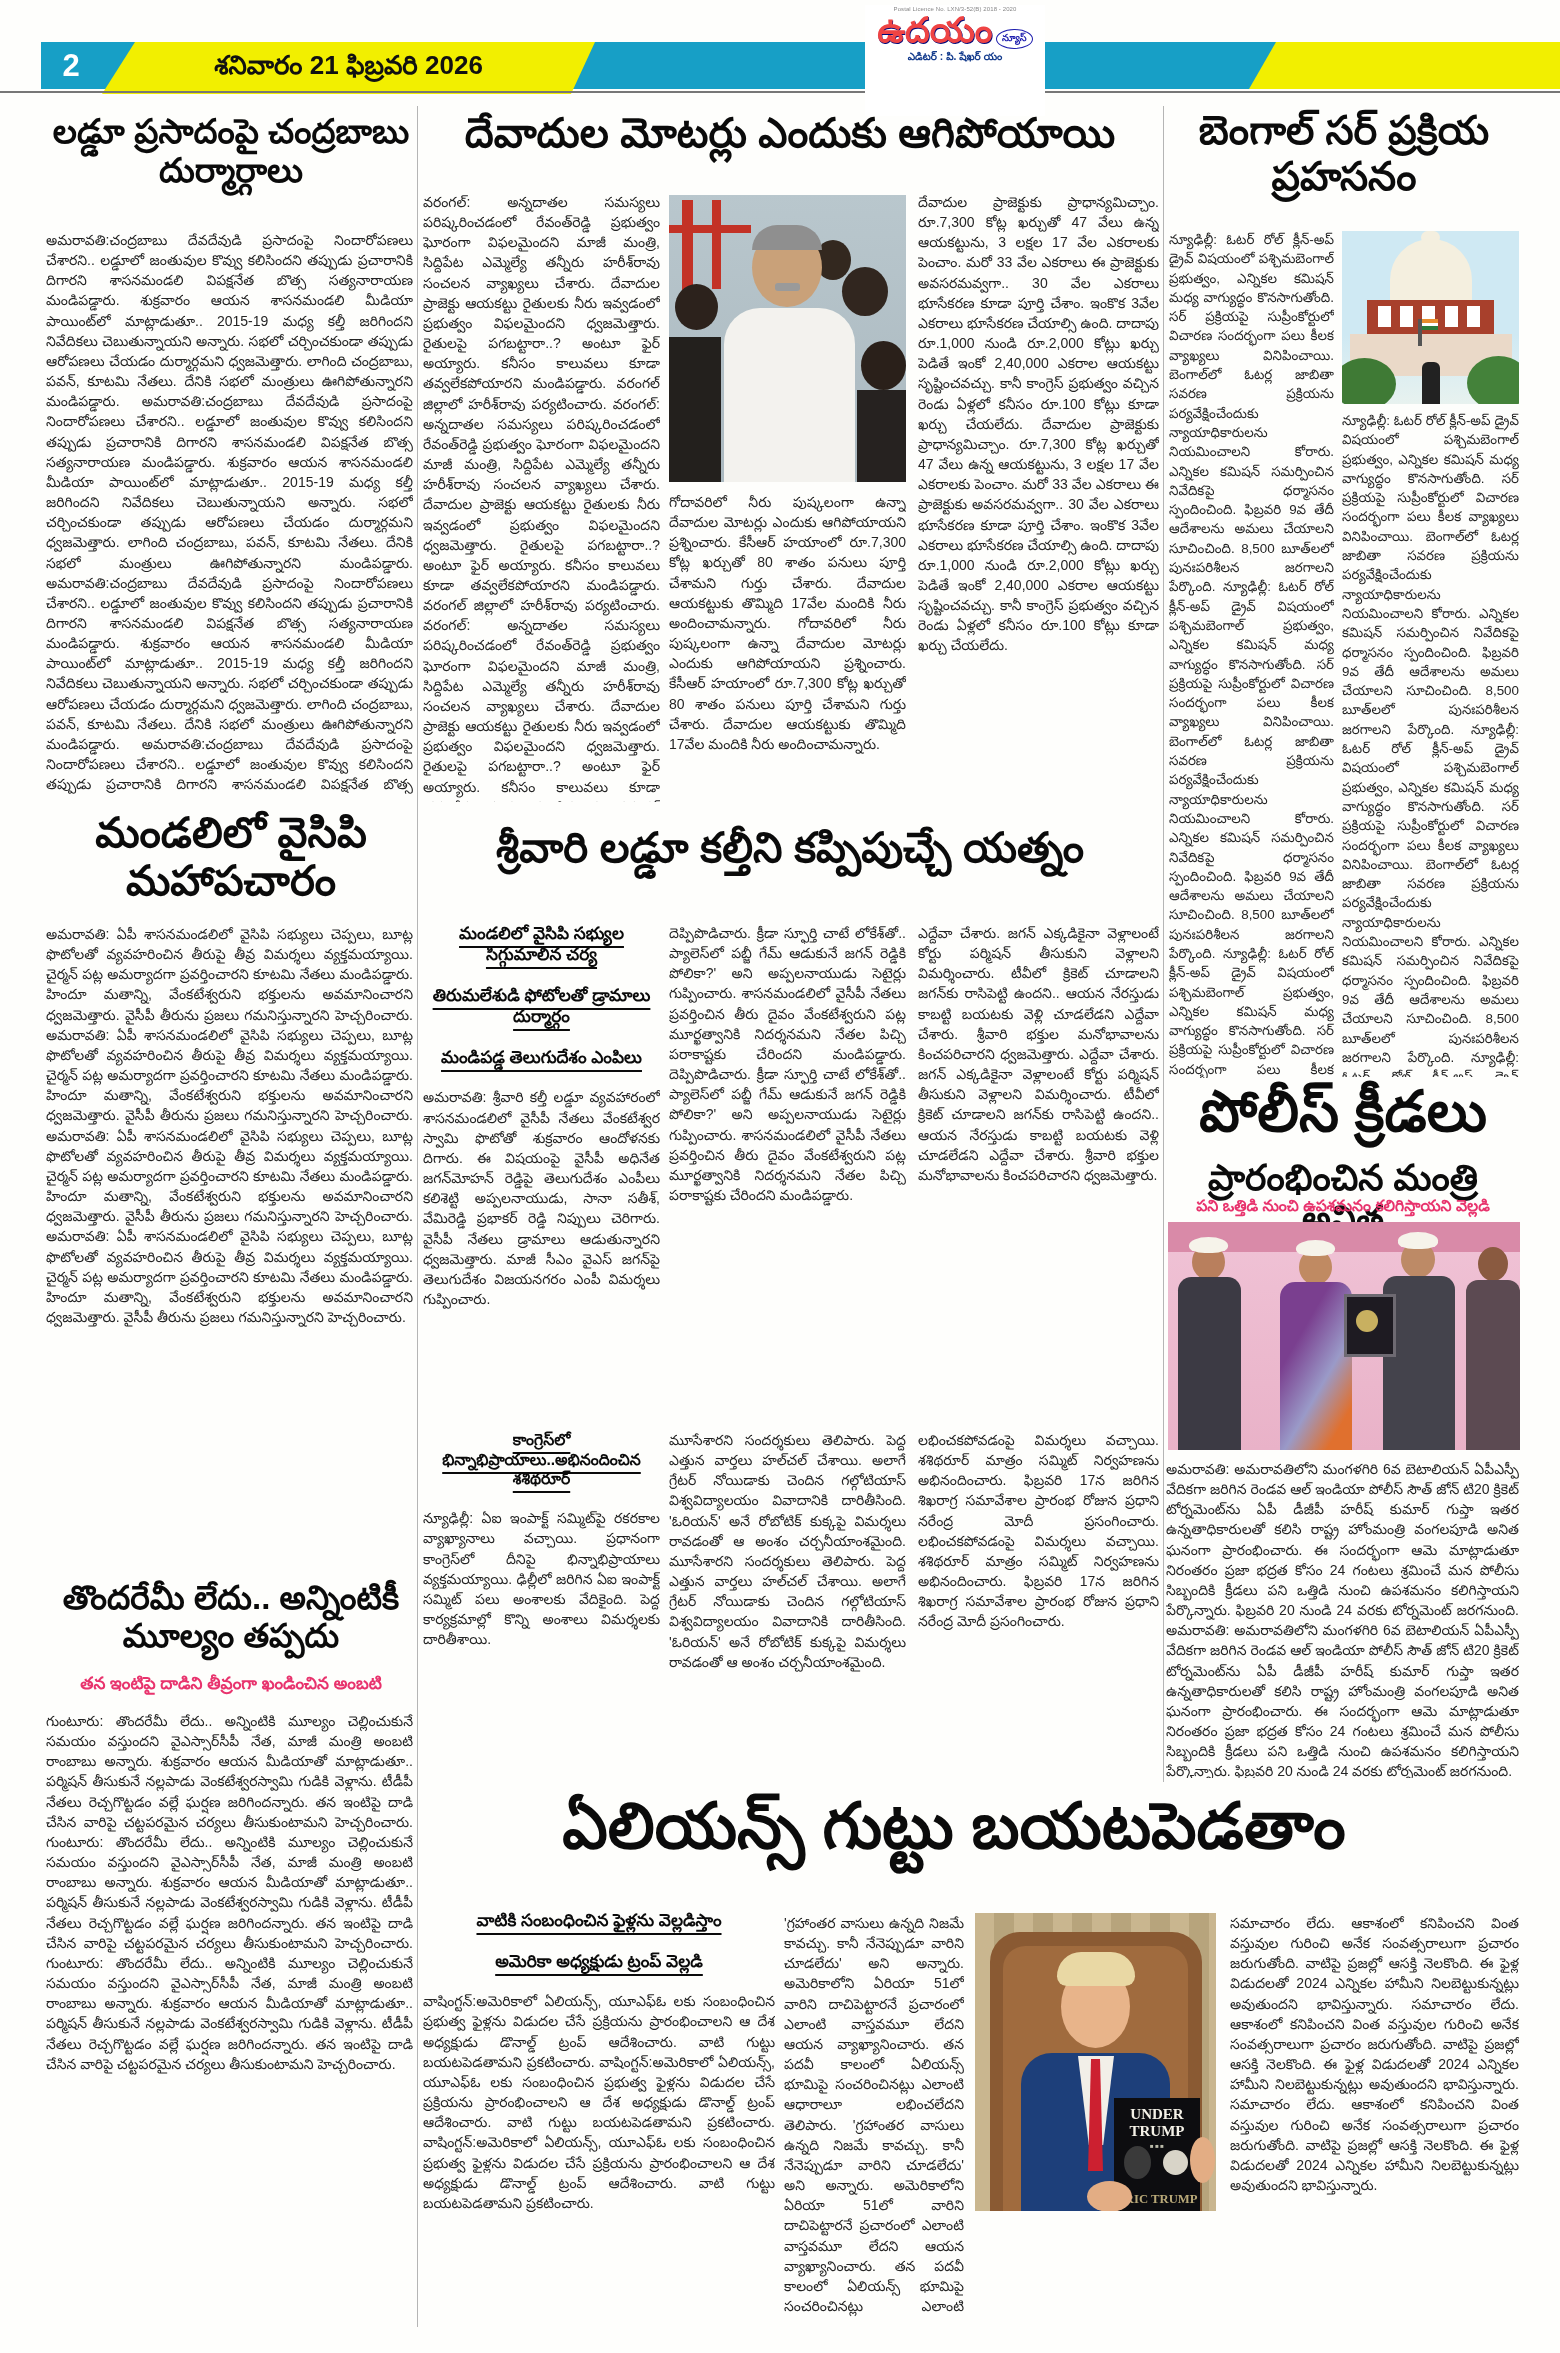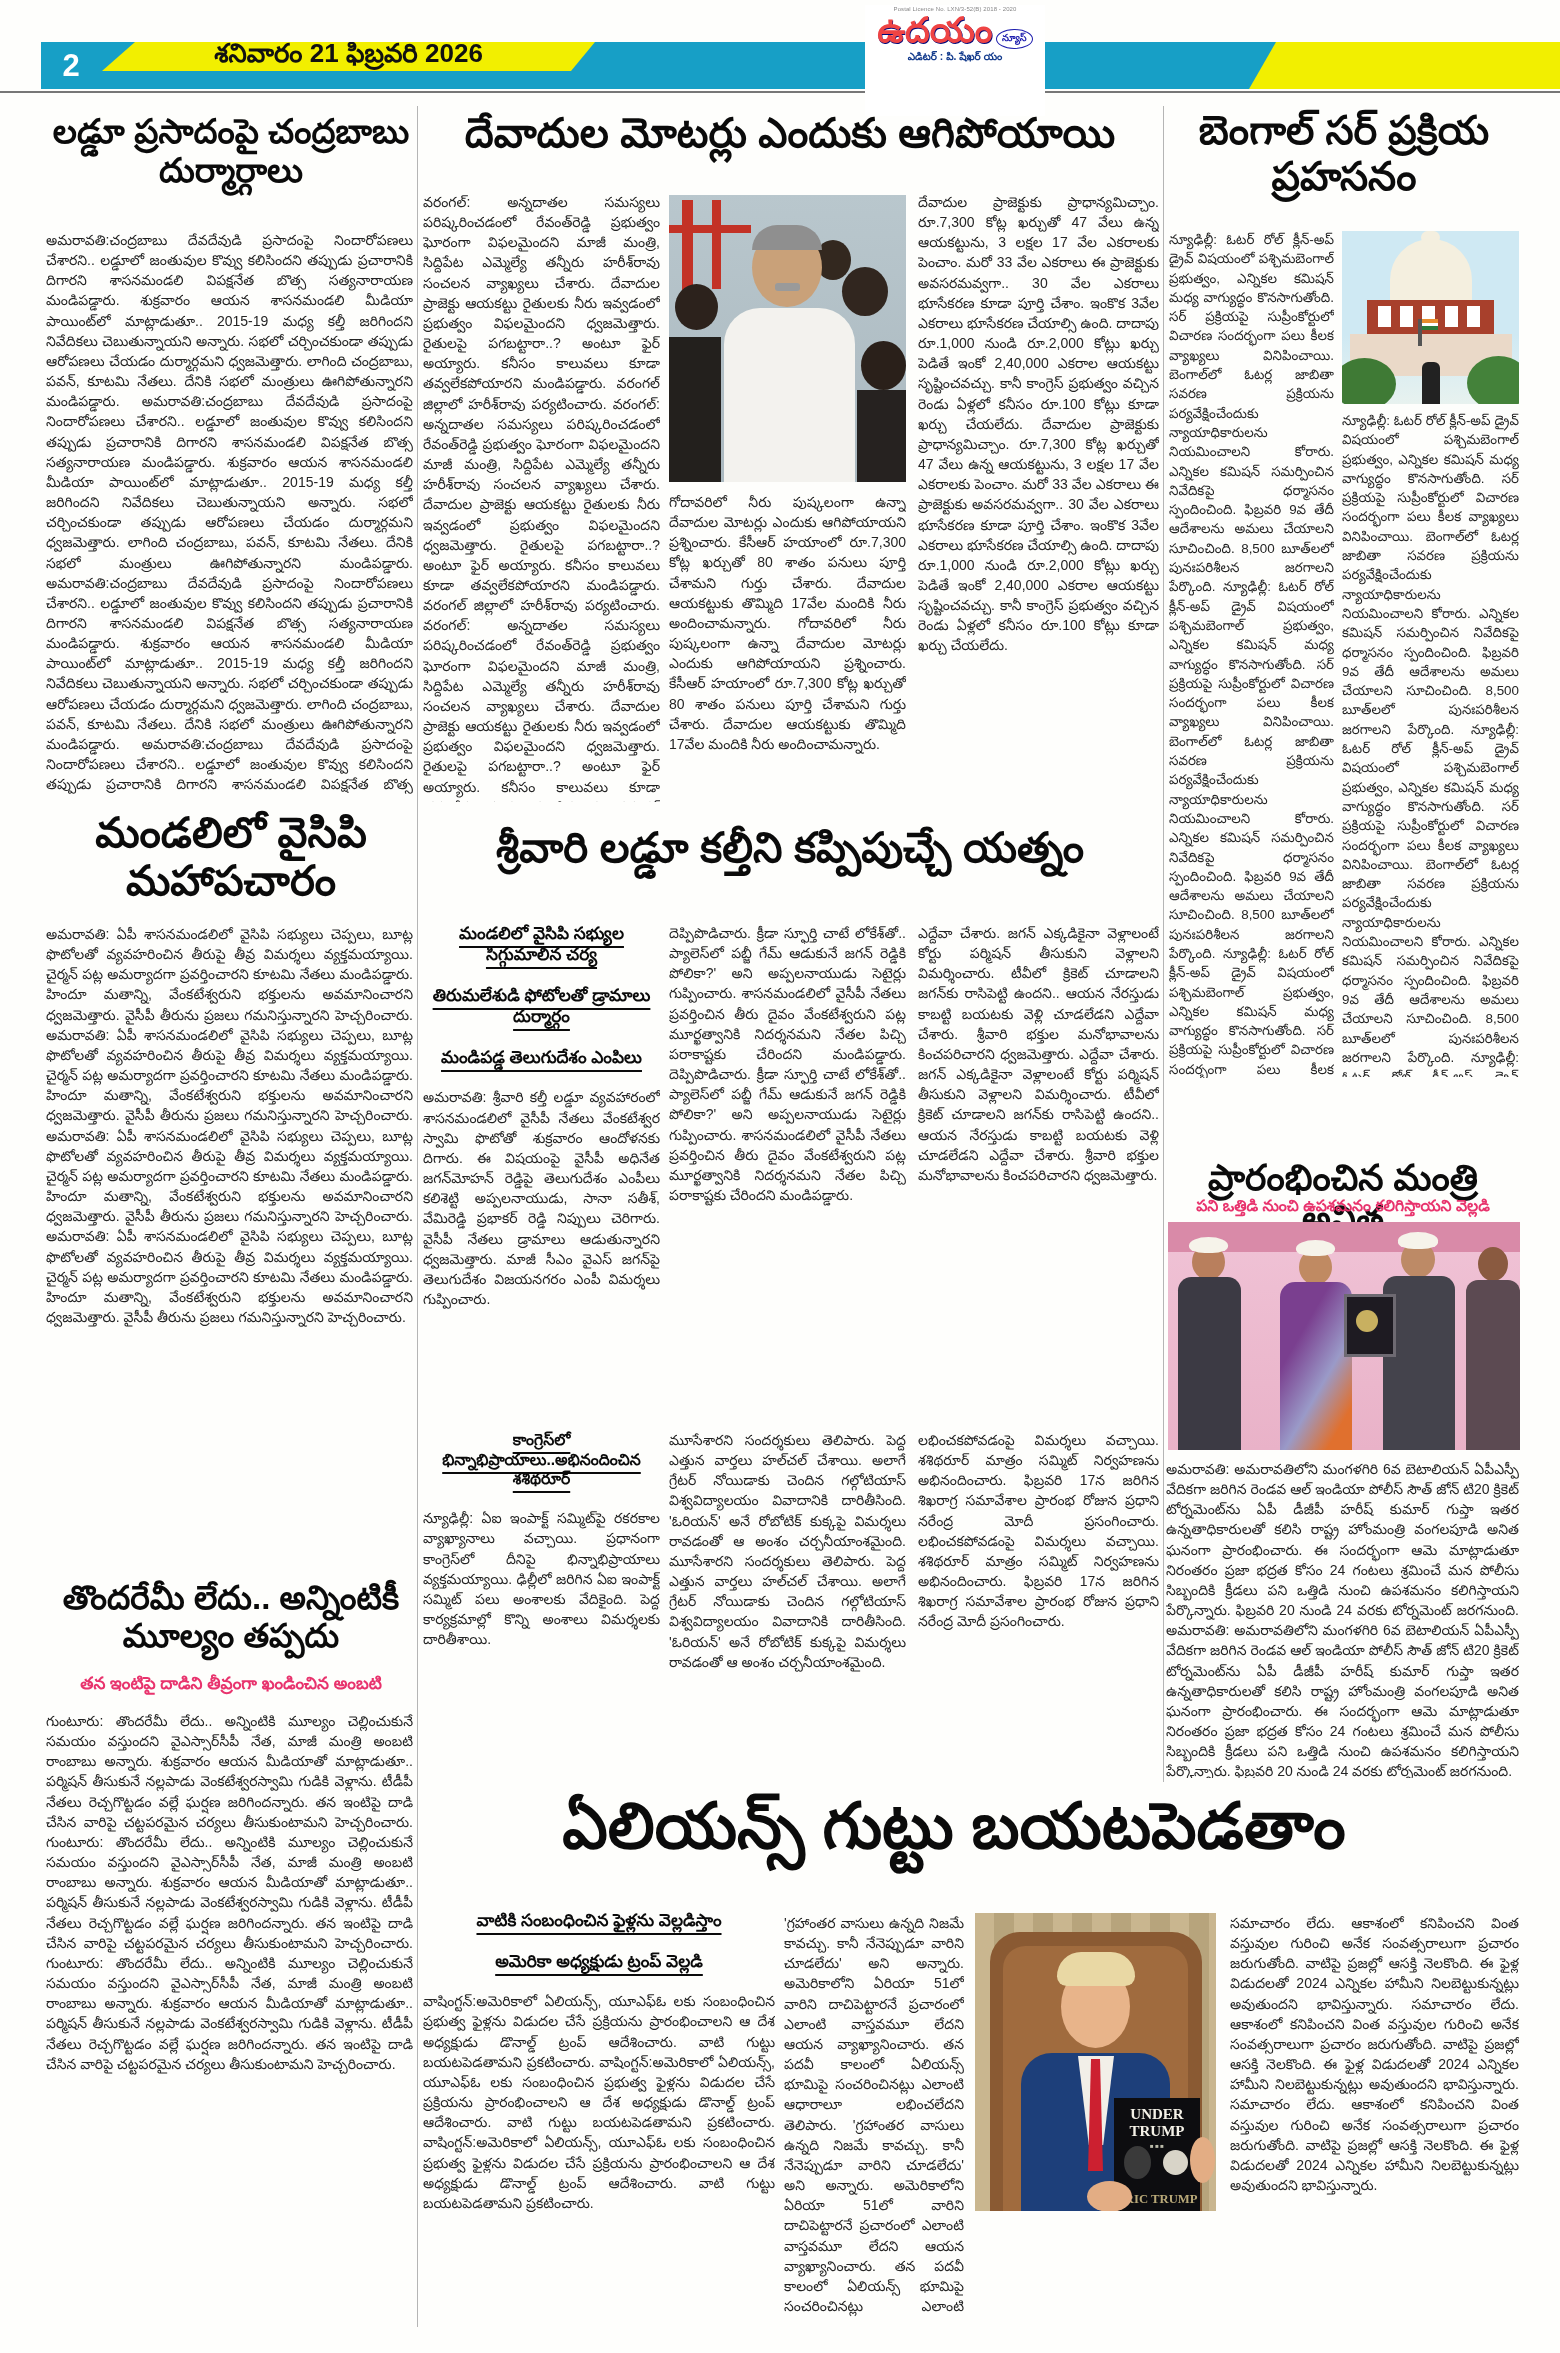--- a/index.html
+++ b/index.html
@@ -39,21 +39,21 @@
   .book{position:absolute;background:#0d0d10;color:#f5f2e8;text-align:center;
         font-family:"Liberation Serif","DejaVu Serif",serif;}
 </style>
 </head>
 <body>
 
 <div id="page">
 
   <div class="abs strip" style="left:41px;top:42px;width:1520px;height:47px;"></div>
   <div class="abs strip pagenum" style="left:41px;top:42px;width:60px;height:47px;">2</div>
-  <div class="abs band-yellow dateband" style="left:102px;top:42px;width:493px;height:29px;clip-path:polygon(33px 0,100% 0,calc(100% - 24px) 100%,0 100%);">
+  <div class="abs band-yellow dateband" style="left:102px;top:42px;width:493px;height:52px;clip-path:polygon(33px 0,100% 0,calc(100% - 24px) 100%,0 100%);">
     <span>శనివారం 21 ఫిబ్రవరి 2026</span>
   </div>
   <div class="abs band-yellow" style="left:1249px;top:42px;width:312px;height:47px;clip-path:polygon(27px 0,100% 0,100% 100%,0 100%);"></div>
   <div class="abs hrule" style="left:0;top:91px;width:1561px;"></div>
   <div class="abs masthead" style="left:865px;top:4.5px;width:180px;height:110px;">
     <div class="postal">Postal Licence No. LXN/3-52(B) 2018 - 2020</div>
     <div>
       <span class="logo">ఉదయం</span>
       <span class="news">న్యూస్</span>
     </div>
@@ -125,20 +125,21 @@
     <div class="bodyblock" style="left:125px;top:75px;width:13.4px;height:21px;background:#fff;"></div>
     <div class="bodyblock" style="left:7.5px;top:103px;width:162px;height:42px;background:#ead9c8;"></div>
     <div class="bodyblock" style="left:76px;top:88px;width:3.7px;height:27px;background:#555;"></div>
     <div class="bodyblock" style="left:80px;top:88px;width:16.4px;height:11.2px;background:linear-gradient(#e88d2e 33%,#fff 33% 66%,#2b7a3a 66%);"></div>
     <div class="head" style="left:-9px;top:127px;width:63px;height:52px;background:#3f7a35;"></div>
     <div class="head" style="left:125px;top:125px;width:63px;height:54px;background:#44823a;"></div>
     <div class="bodyblock" style="left:80px;top:131px;width:18px;height:42px;background:#222;border-radius:6px 6px 0 0;"></div>
   </div>
   <div class="abs body-txt" style="left:1342px;top:411px;width:177px;height:666px;font-size:13.4px;">న్యూఢిల్లీ: ఓటర్ రోల్ క్లీన్-అప్ డ్రైవ్ విషయంలో పశ్చిమబెంగాల్ ప్రభుత్వం, ఎన్నికల కమిషన్ మధ్య వాగ్యుద్ధం కొనసాగుతోంది. సర్ ప్రక్రియపై సుప్రీంకోర్టులో విచారణ సందర్భంగా పలు కీలక వ్యాఖ్యలు వినిపించాయి. బెంగాల్‌లో ఓటర్ల జాబితా సవరణ ప్రక్రియను పర్యవేక్షించేందుకు న్యాయాధికారులను నియమించాలని కోరారు. ఎన్నికల కమిషన్ సమర్పించిన నివేదికపై ధర్మాసనం స్పందించింది. ఫిబ్రవరి 9వ తేదీ ఆదేశాలను అమలు చేయాలని సూచించింది. 8,500 బూత్‌లలో పునఃపరిశీలన జరగాలని పేర్కొంది. న్యూఢిల్లీ: ఓటర్ రోల్ క్లీన్-అప్ డ్రైవ్ విషయంలో పశ్చిమబెంగాల్ ప్రభుత్వం, ఎన్నికల కమిషన్ మధ్య వాగ్యుద్ధం కొనసాగుతోంది. సర్ ప్రక్రియపై సుప్రీంకోర్టులో విచారణ సందర్భంగా పలు కీలక వ్యాఖ్యలు వినిపించాయి. బెంగాల్‌లో ఓటర్ల జాబితా సవరణ ప్రక్రియను పర్యవేక్షించేందుకు న్యాయాధికారులను నియమించాలని కోరారు. ఎన్నికల కమిషన్ సమర్పించిన నివేదికపై ధర్మాసనం స్పందించింది. ఫిబ్రవరి 9వ తేదీ ఆదేశాలను అమలు చేయాలని సూచించింది. 8,500 బూత్‌లలో పునఃపరిశీలన జరగాలని పేర్కొంది. న్యూఢిల్లీ: ఓటర్ రోల్ క్లీన్-అప్ డ్రైవ్ విషయంలో పశ్చిమబెంగాల్ ప్రభుత్వం, ఎన్నికల కమిషన్ మధ్య వాగ్యుద్ధం కొనసాగుతోంది. సర్ ప్రక్రియపై సుప్రీంకోర్టులో విచారణ సందర్భంగా పలు కీలక వ్యాఖ్యలు వినిపించాయి. బెంగాల్‌లో ఓటర్ల జాబితా సవరణ ప్రక్రియను పర్యవేక్షించేందుకు న్యాయాధికారులను నియమించాలని కోరారు. ఎన్నికల కమిషన్ సమర్పించిన నివేదికపై ధర్మాసనం స్పందించింది. ఫిబ్రవరి 9వ తేదీ ఆదేశాలను అమలు చేయాలని సూచించింది. 8,500 బూత్‌లలో పునఃపరిశీలన జరగాలని పేర్కొంది.</div>
 
+  <div class="abs headline" style="left:1166px;top:1079px;width:354px;font-size:57px;">పోలీస్ క్రీడలు</div>
   <div class="abs headline" style="left:1166px;top:1157px;width:354px;font-size:36px;">ప్రారంభించిన మంత్రి అనిత</div>
   <div class="abs subhead-pink" style="left:1166px;top:1197px;width:354px;font-size:15.7px;">పని ఒత్తిడి నుంచి ఉపశమనం కలిగిస్తాయని వెల్లడి</div>
 
   <div class="photo ph-police" style="left:1168px;top:1222px;width:352px;height:228px;">
     <div class="bodyblock" style="left:0;top:0;width:352px;height:30px;background:#d98aa8;"></div>
     <div class="head" style="left:24px;top:22.4px;width:33px;height:36px;background:#b97f5d;"></div>
     <div class="cap" style="left:21px;top:15px;width:39px;height:16.4px;"></div>
     <div class="bodyblock" style="left:10.4px;top:55px;width:63px;height:173px;background:#3c3a44;border-radius:13.4px 13.4px 0 0;"></div>
     <div class="head" style="left:131px;top:27px;width:33px;height:36px;background:#c08a62;"></div>
     <div class="cap" style="left:128px;top:18px;width:39px;height:16.4px;"></div>

